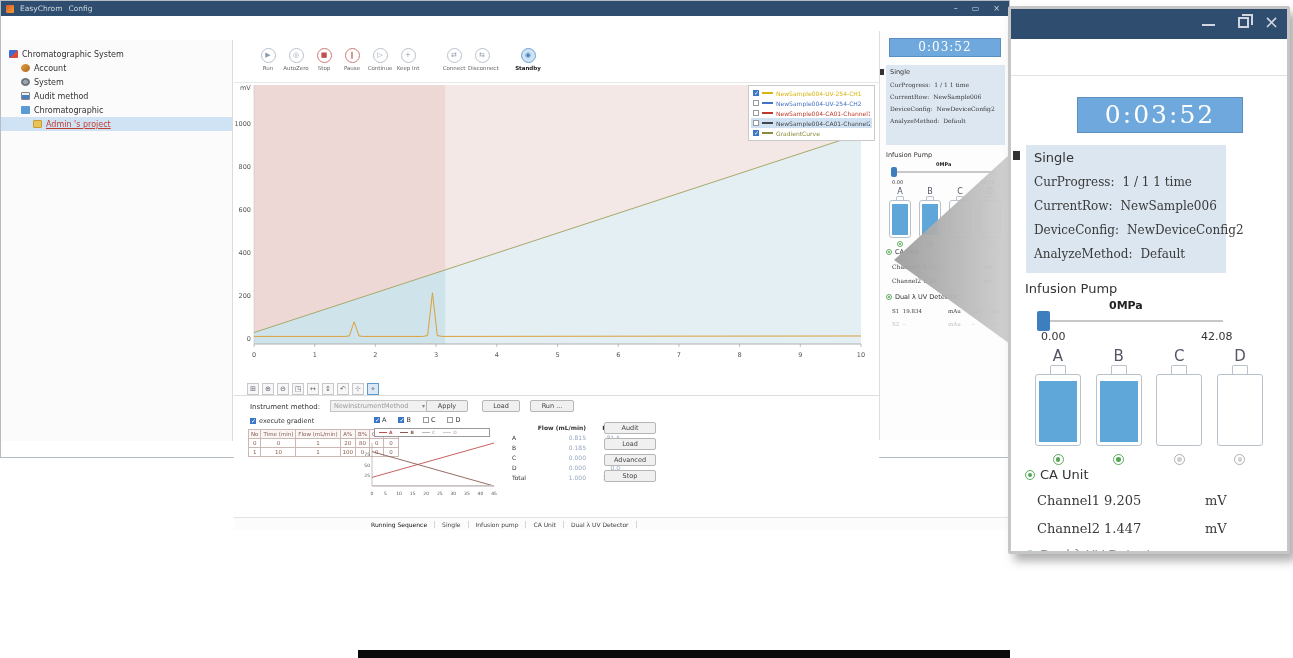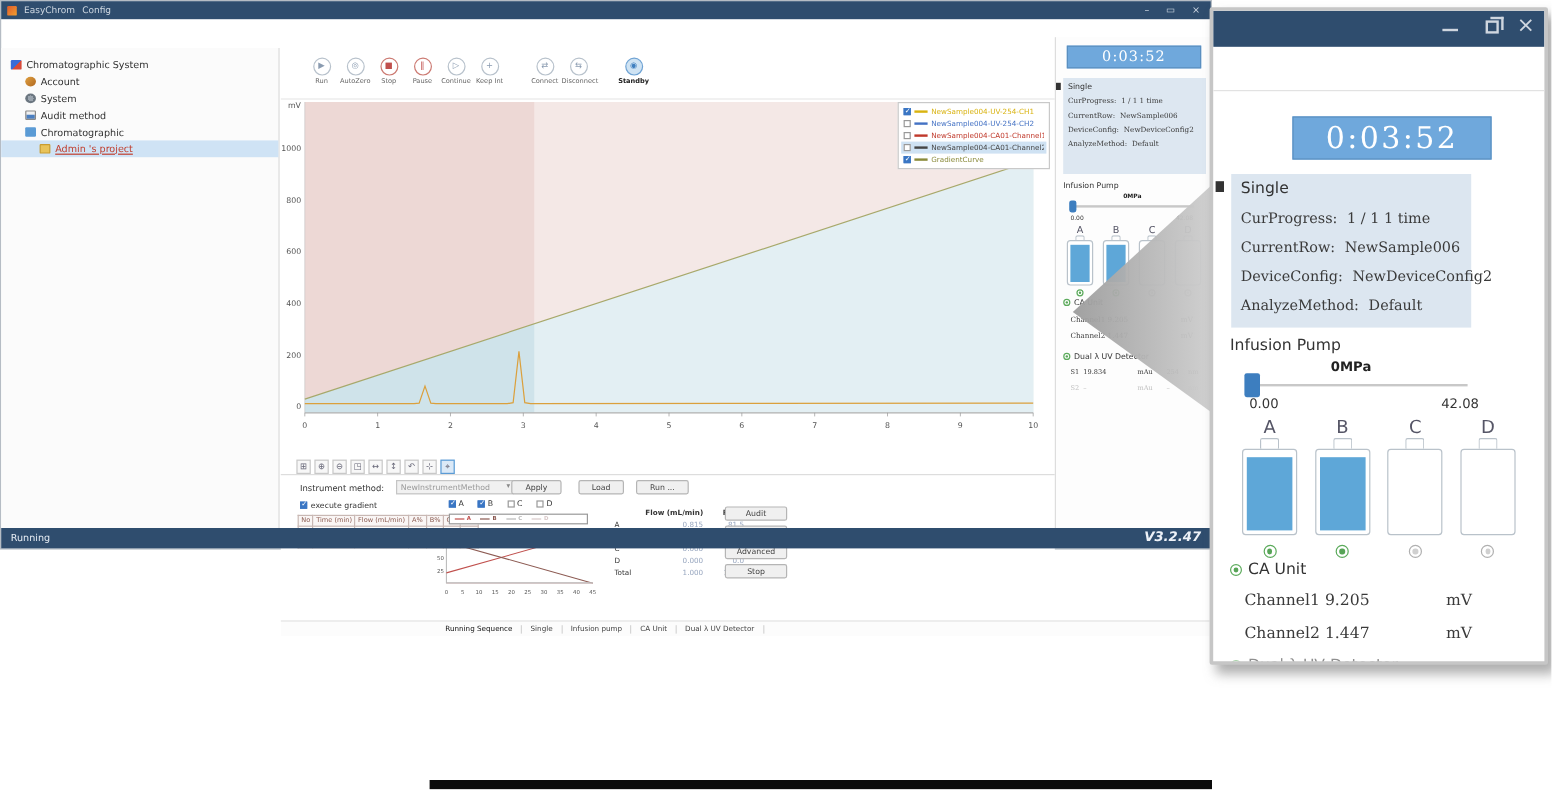--- a/index.html
+++ b/index.html
@@ -444,24 +444,20 @@
     </div>
 
     <div class="tabsbar">
       <span class="tab active">Running Sequence</span>
       <span class="tab">Single</span>
       <span class="tab">Infusion pump</span>
       <span class="tab">CA Unit</span>
       <span class="tab">Dual λ UV Detector</span>
     </div>
 
-    <div class="statusbar">
-      <span class="st">Running</span>
-      <span class="ver">V3.2.47</span>
-    </div>
 
     <div class="side-panel">
       <div class="sp-timer">0:03:52</div>
       <div class="sp-marker" style="top:38px;"></div>
 
       <div class="sp-single">
         <div class="hd">Single</div>
         <div class="kv">
             <span>CurProgress:</span>
             <span>1 / 1  1 time</span>

